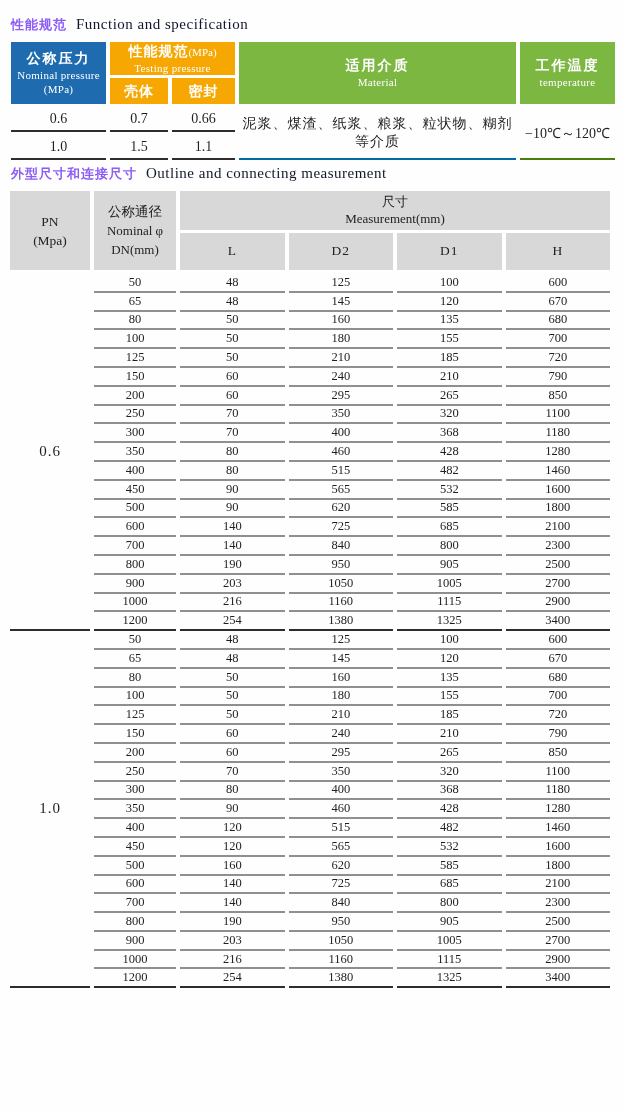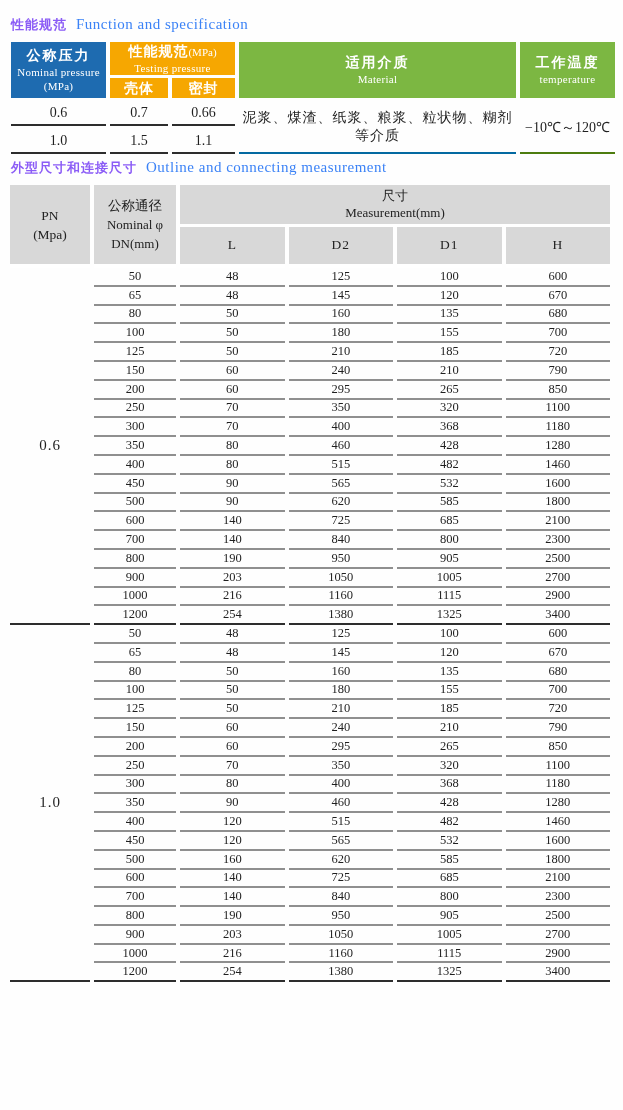--- a/index.html
+++ b/index.html
@@ -13,40 +13,40 @@
   }
   .wrap { padding: 14px 8px 0 9px; }
 
   
   .sec-title { margin: 0 0 4px 2px; line-height: 20px; }
   .sec-title .zh {
     font-size: 13px; font-weight: bold; color: #8b5cf6;
     letter-spacing: 1px;
   }
   .sec-title .en {
-    font-size: 15px; color: #3b82f6; margin-left: 9px;
+    font-size: 15px; color: #0f172a; margin-left: 9px;
     font-family: "Liberation Serif", serif; letter-spacing: 0.5px;
   }
 
   
   table.spec {
     border-collapse: separate; border-spacing: 4px 3px;
     width: 612px; table-layout: fixed; margin-left: -2px;
   }
   table.spec td { text-align: center; vertical-align: middle; padding: 0; }
   .hdr { color: #fff; }
   .bg-blue   { background: var(--c-blue); }
   .bg-orange { background: var(--c-orange); }
   .bg-green  { background: var(--c-green); }
   .zh-b  { font-size: 14px; font-weight: bold; letter-spacing: 2px; display:block; }
   .zh-b.inline { display:inline; letter-spacing: 1px; }
   .en-s  { font-size: 11px; display:block; line-height: 14px; letter-spacing: 0.3px; }
   .en-s.inline { display:inline; font-weight: normal; letter-spacing: 0; }
   td.h-top { height: 30px; }
-  td.h-sub { height: 20px; }
+  td.h-sub { height: 26px; }
   table.spec tr.data td { height: 25px; font-size: 14px; }
   table.spec tr.data td.line { border-bottom: 2px solid #2d2d2d; }
   td.material-cell { font-size: 13.5px; letter-spacing: 1px; border-bottom: 2px solid #0369a1; }
   td.temp-cell { font-size: 13.5px; border-bottom: 2px solid #4d7c0f; }
 
   
   .sec2 { }
   table.dim {
     border-collapse: separate; border-spacing: 4px 0;
     width: 608px; table-layout: fixed; margin-left: -3px; margin-top: 7px;

